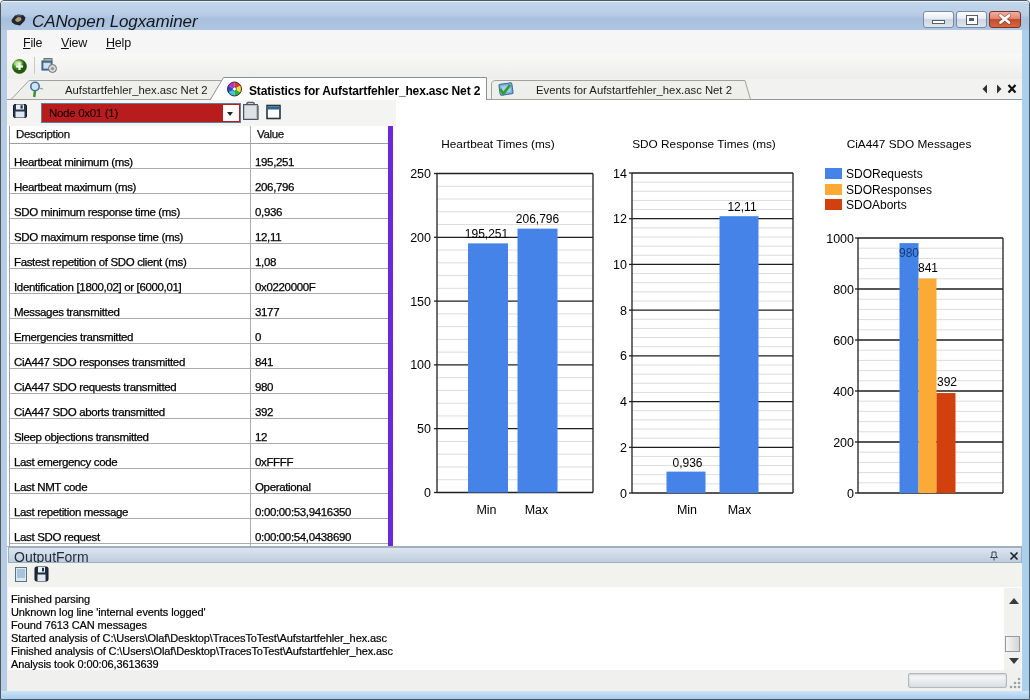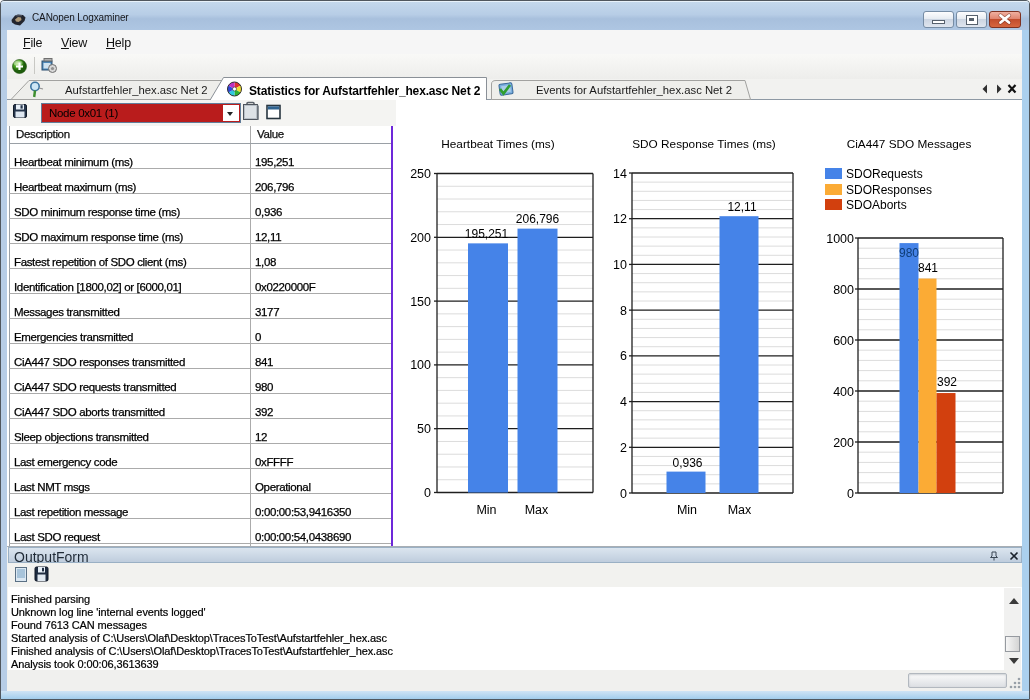--- a/index.html
+++ b/index.html
@@ -3,21 +3,21 @@
 <meta charset="utf-8">
 <style>
 * { margin:0; padding:0; box-sizing:border-box; }
 html,body { width:1030px; height:700px; overflow:hidden; }
 body { font-family:"Liberation Sans", sans-serif; position:relative; background:#fff; }
 .abs { position:absolute; }
 #frame { position:absolute; inset:0; background:#b7cde6; border:1px solid #50575e; border-radius:4px 4px 0 0; }
 #titlebar { position:absolute; left:1px; top:1px; width:1028px; height:29px; border-radius:3px 3px 0 0;
   background:linear-gradient(#c4d8ec 0%, #b7cde6 45%, #a8c0dd 60%, #aec6e2 100%);
   border-top:1px solid #e8f2fa; }
-#title-text { position:absolute; left:31px; top:10px; font-size:10px; letter-spacing:-0.1px; color:#15161a; }
+#title-text { position:absolute; left:31px; top:10px; font-size:17px; letter-spacing:-0.1px; color:#15161a;font-style:italic; }
 .capbtn { position:absolute; top:9px; height:17px; border:1px solid #768ca4; border-radius:3px;
   background:linear-gradient(#fdfdfe 0%, #e7ecf2 45%, #ccd5e2 50%, #dfe5ee 100%); }
 #btn-min { left:922px; width:31px; }
 #btn-max { left:955px; width:31px; }
 #btn-close { left:988px; width:32px; background:linear-gradient(#f0b0a0 0%, #e08570 45%, #c24d2d 50%, #d6663f 100%); border-color:#7e3222; }
 #btn-min .glyph { position:absolute; left:8px; top:8px; width:13px; height:4px; background:#fff; border:1px solid #56606c; }
 #btn-max .glyph { position:absolute; left:9px; top:3px; width:12px; height:10px; background:#fff; border:1px solid #56606c; }
 #btn-max .glyph:after { content:""; position:absolute; left:2px; top:2px; width:5px; height:3px; background:#56606c; }
 
 #client { position:absolute; left:7px; top:30px; width:1016px; height:661px; background:#fff; }
@@ -29,21 +29,21 @@
 
 #nodebar { position:absolute; left:7px; top:100px; width:389px; height:26px; background:#f4f4f2; }
 #combo { position:absolute; left:41px; top:103px; width:200px; height:20px; background:#b91c1c; border:1px solid #617d9a; font-size:11.5px; letter-spacing:-0.3px; }
 #combo .txt { position:absolute; left:7px; top:3px; color:#000; }
 #combo .arr { position:absolute; right:1px; top:1px; width:16px; height:16px; background:#fff; }
 #combo .arr:after { content:""; position:absolute; left:4px; top:7px; border-left:3.5px solid transparent; border-right:3.5px solid transparent; border-top:4.5px solid #222; }
 #stattable { position:absolute; left:9px; top:126px; width:384px; border-collapse:collapse; font-size:11.5px; letter-spacing:-0.35px; color:#000; -webkit-text-stroke:0.25px #000; }
 #stattable th { font-weight:normal; text-align:left; height:17px; padding:0 0 0 6px; border-bottom:1px solid #9aa0a6; color:#1a1a1a; }
 #stattable td { height:22px; padding:12px 0 0 4px; border-bottom:1px solid #ababab; }
 #stattable .c1 { border-left:1px solid #9aa0a6; border-right:1px solid #ababab; width:241px; }
-#stattable .c2 { border-right:2px solid #6d28d9;margin-left:6px; }
+#stattable .c2 { border-right:5px solid #6d28d9;margin-left:6px; }
 
 #chartpanel { position:absolute; left:396px; top:100px; width:626px; height:446px; background:#fff; }
 #chartsvg { position:absolute; left:396px; top:100px; width:627px; height:446px; }
 
 #outputpanel { position:absolute; left:7px; top:546px; width:1016px; height:124px; background:#f2f2ef; border-top:1px solid #a8aeb4; }
 #outhead { position:absolute; left:8px; top:547px; width:1014px; height:16px; background:linear-gradient(#dbe5ef,#bfcddd); border:1px solid #9ab0c4; font-size:14px; color:#1f2a36; }
 #outhead .t { position:absolute; left:5px; top:1px; }
 #outtools { position:absolute; left:8px; top:563px; width:1014px; height:24px; background:#f2f2ef; }
 #outtext { position:absolute; left:8px; top:587px; width:1014px; height:83px; background:#fff; font-size:11px; letter-spacing:-0.1px; color:#000; line-height:13px; padding:6px 0 0 3px; -webkit-text-stroke:0.2px #000; }
 #outscroll { position:absolute; left:1004px; top:588px; width:17px; height:82px; background:#f1f1f0; }
@@ -207,21 +207,21 @@
       </tr>
   <tr>
         <td class="c1">Sleep objections transmitted</td>
         <td class="c2">12</td>
       </tr>
   <tr>
         <td class="c1">Last emergency code</td>
         <td class="c2">0xFFFF</td>
       </tr>
   <tr>
-        <td class="c1">Last NMT msgs</td>
+        <td class="c1">Last NMT code</td>
         <td class="c2">Operational</td>
       </tr>
   <tr>
         <td class="c1">Last repetition message</td>
         <td class="c2">0:00:00:53,9416350</td>
       </tr>
   <tr>
         <td class="c1">Last SDO request</td>
         <td class="c2">0:00:00:54,0438690</td>
       </tr>

